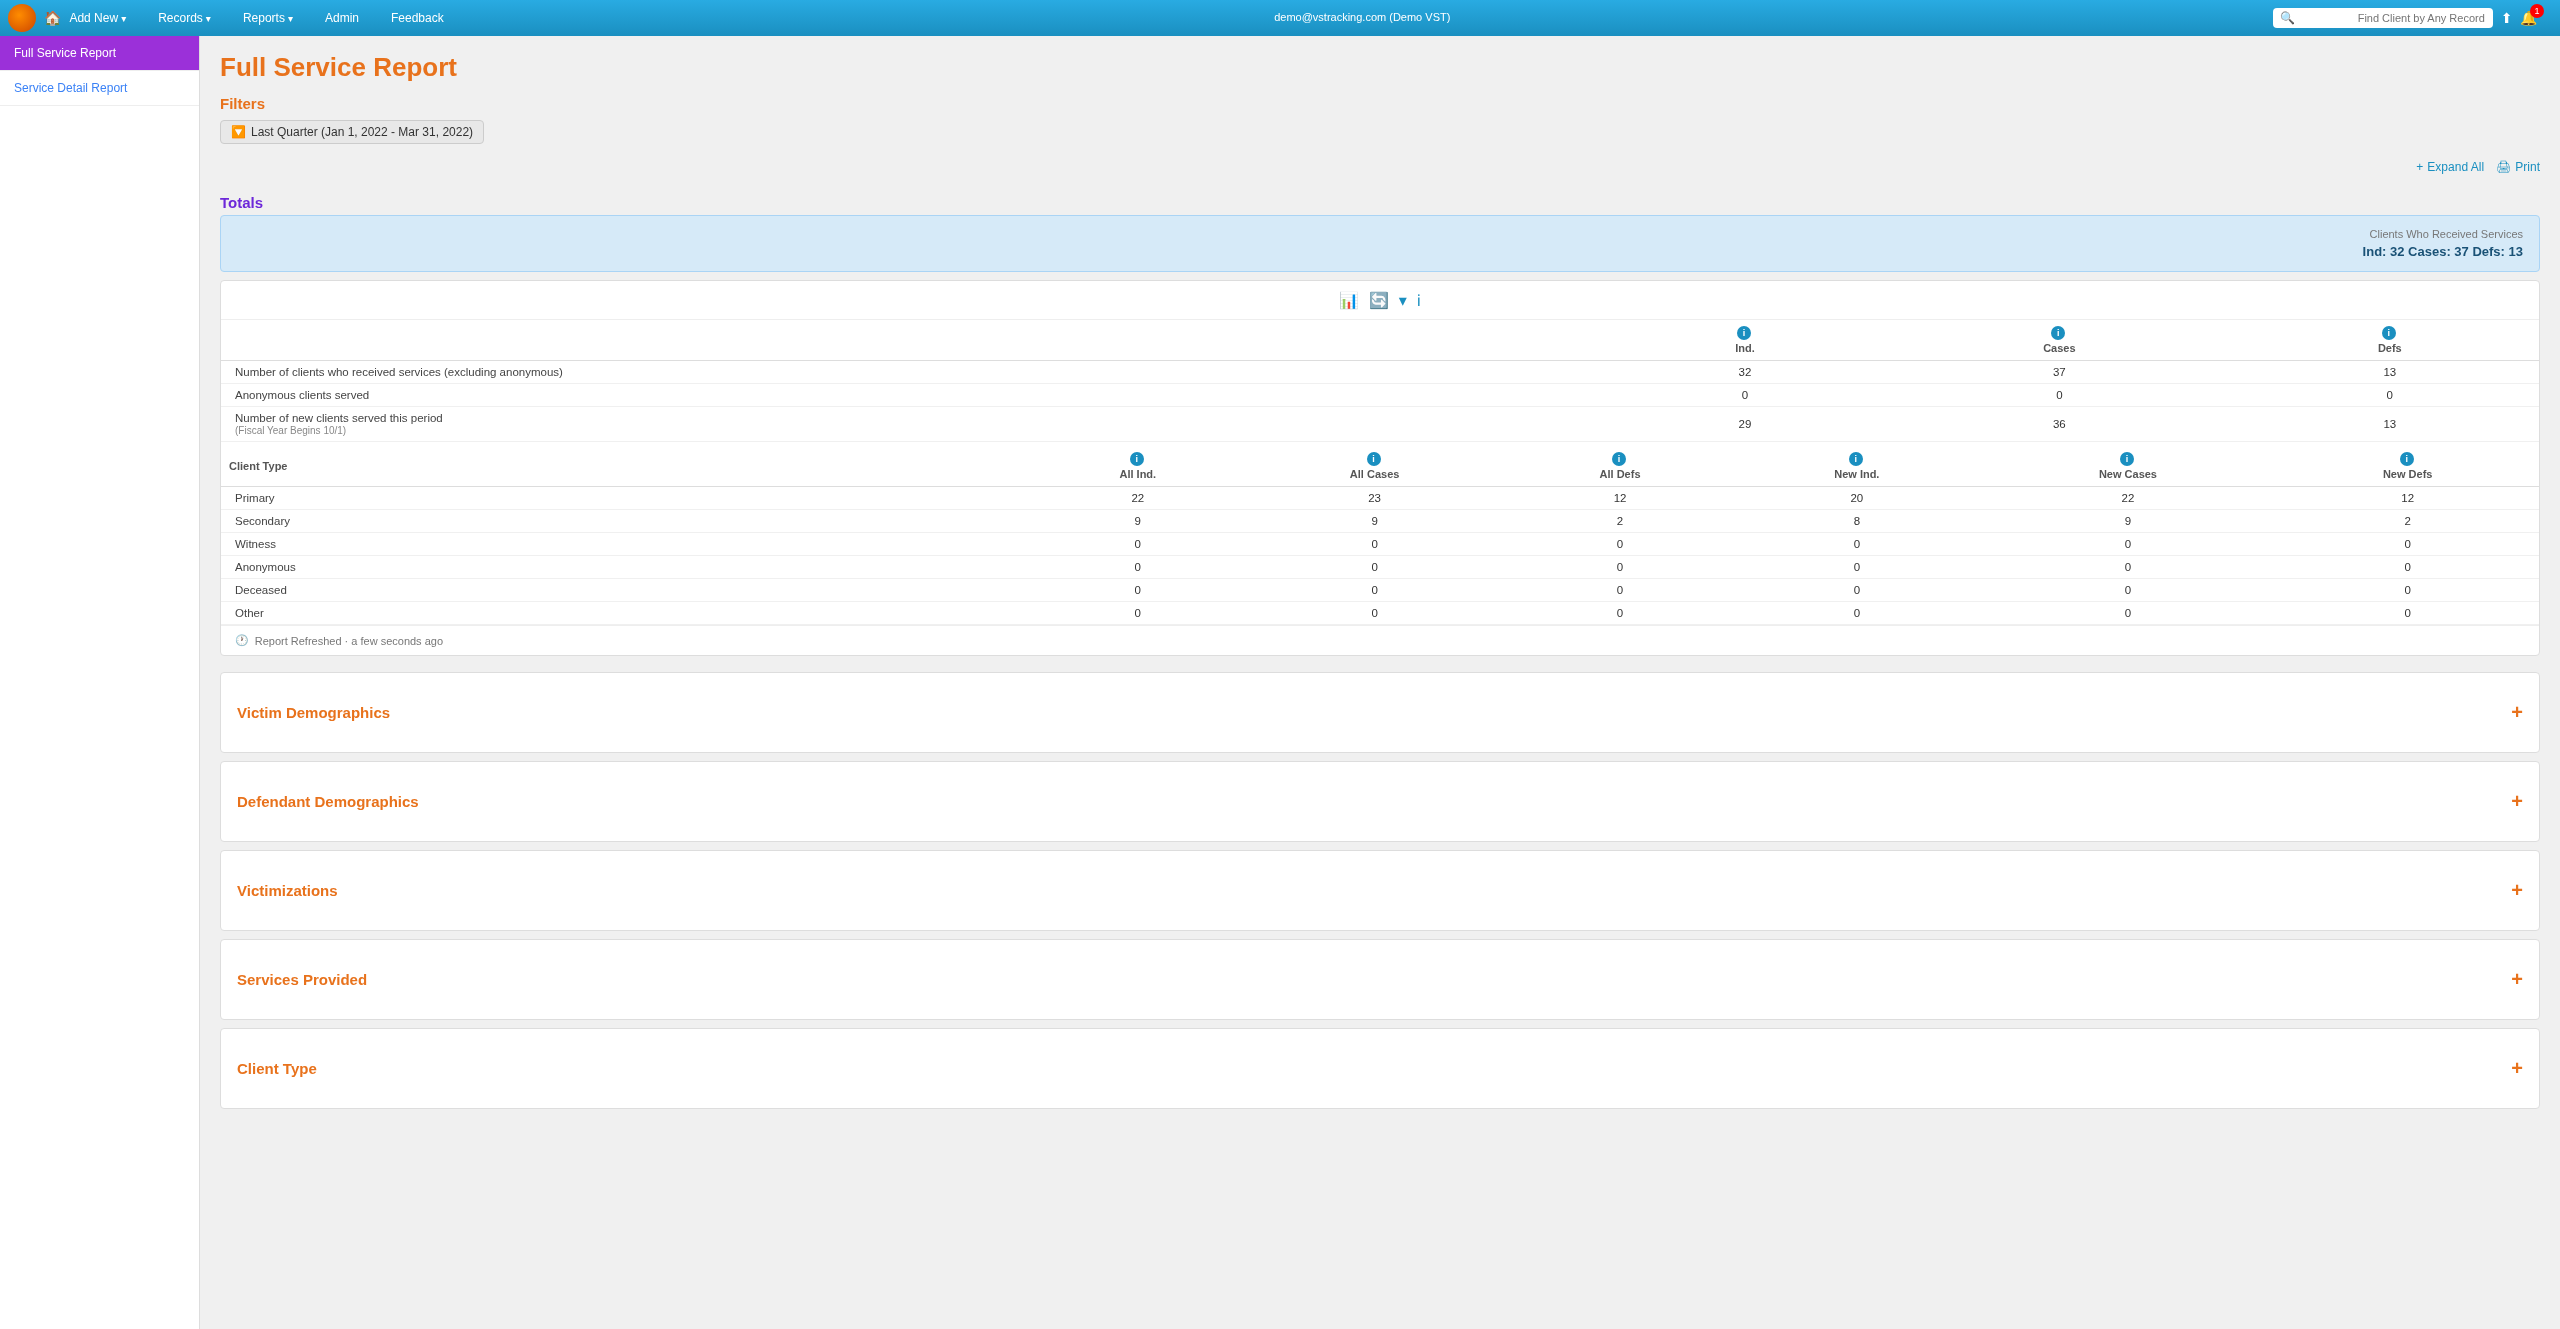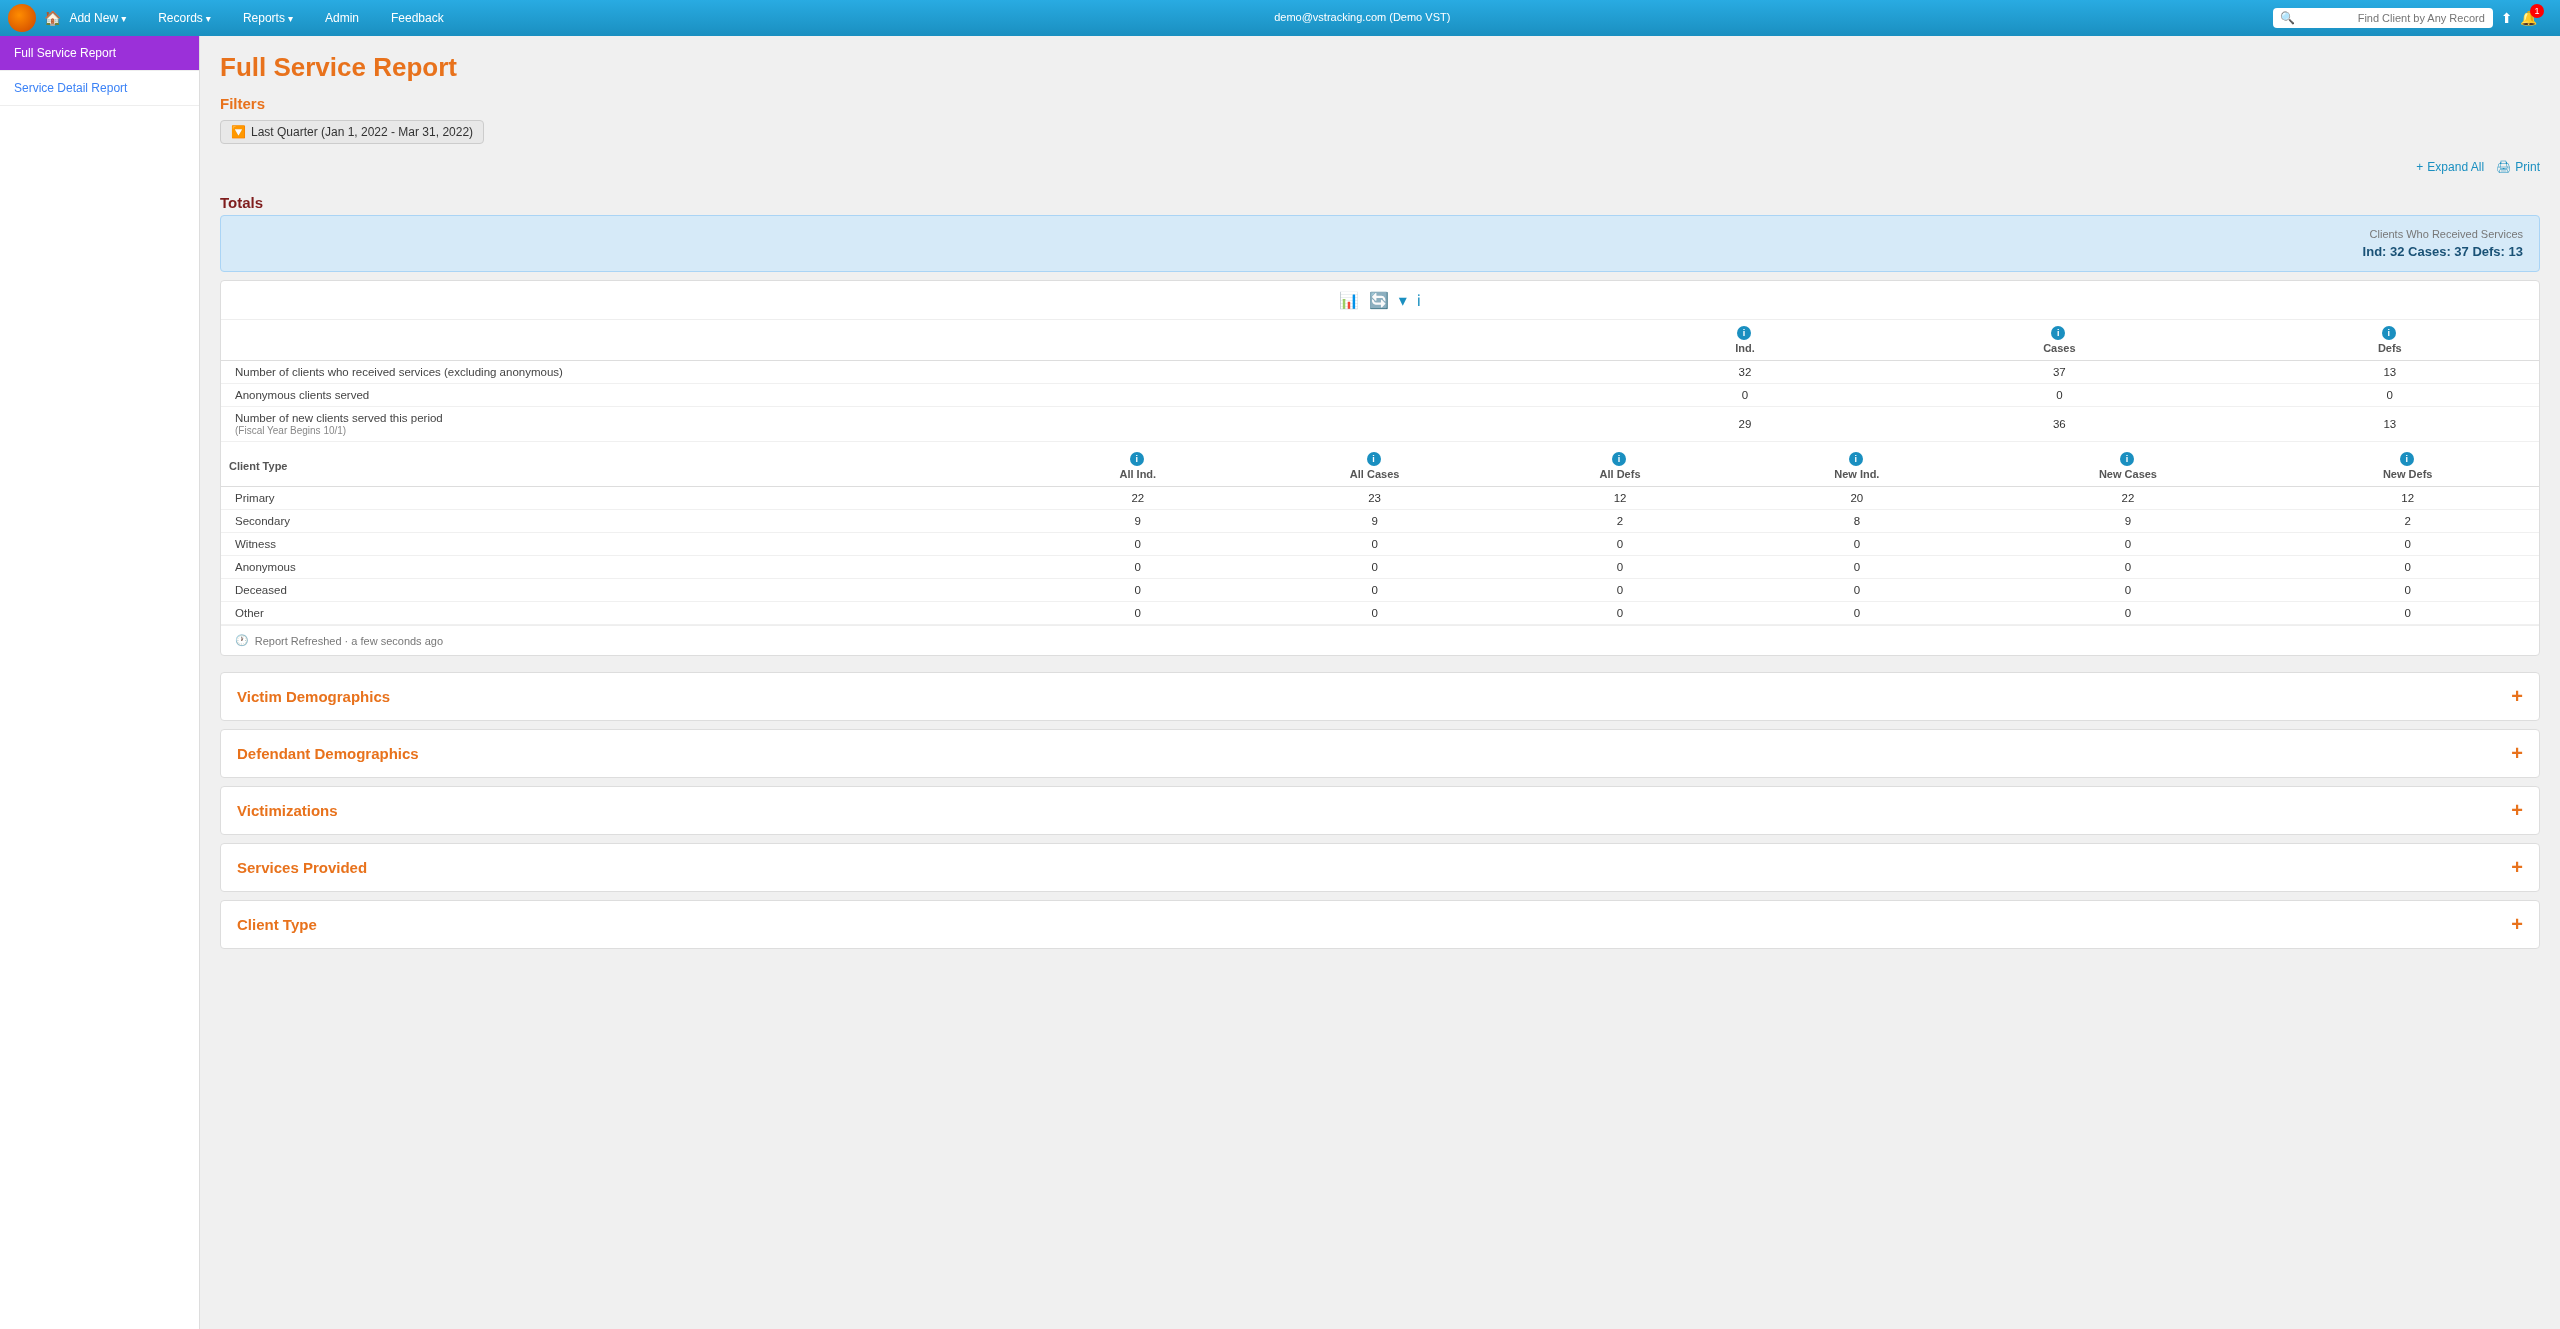--- a/index.html
+++ b/index.html
@@ -160,21 +160,21 @@
     
     .report-section {
       background: white;
       border: 1px solid #ddd;
       border-radius: 4px;
       margin-bottom: 16px;
       overflow: hidden;
     }
 
     .totals-header {
-      color: #7f1d1d;
+      color: #6d28d9;
       font-size: 15px;
       font-weight: bold;
       padding: 8px 0 4px 0;
     }
 
     
     .tooltip-popup {
       background: #d6eaf8;
       border: 1px solid #aad4f5;
       border-radius: 4px;
@@ -268,21 +268,21 @@
       align-items: center;
       gap: 6px;
     }
 
     
     .expandable-section {
       background: white;
       border: 1px solid #ddd;
       border-radius: 4px;
       margin-bottom: 8px;
-      padding: 12px 16px;
+      padding: 28px 16px;
       display: flex;
       justify-content: space-between;
       align-items: center;
       cursor: pointer;
     }
     .expandable-title {
       color: #e8721c;
       font-size: 15px;
       font-weight: bold;
     }

